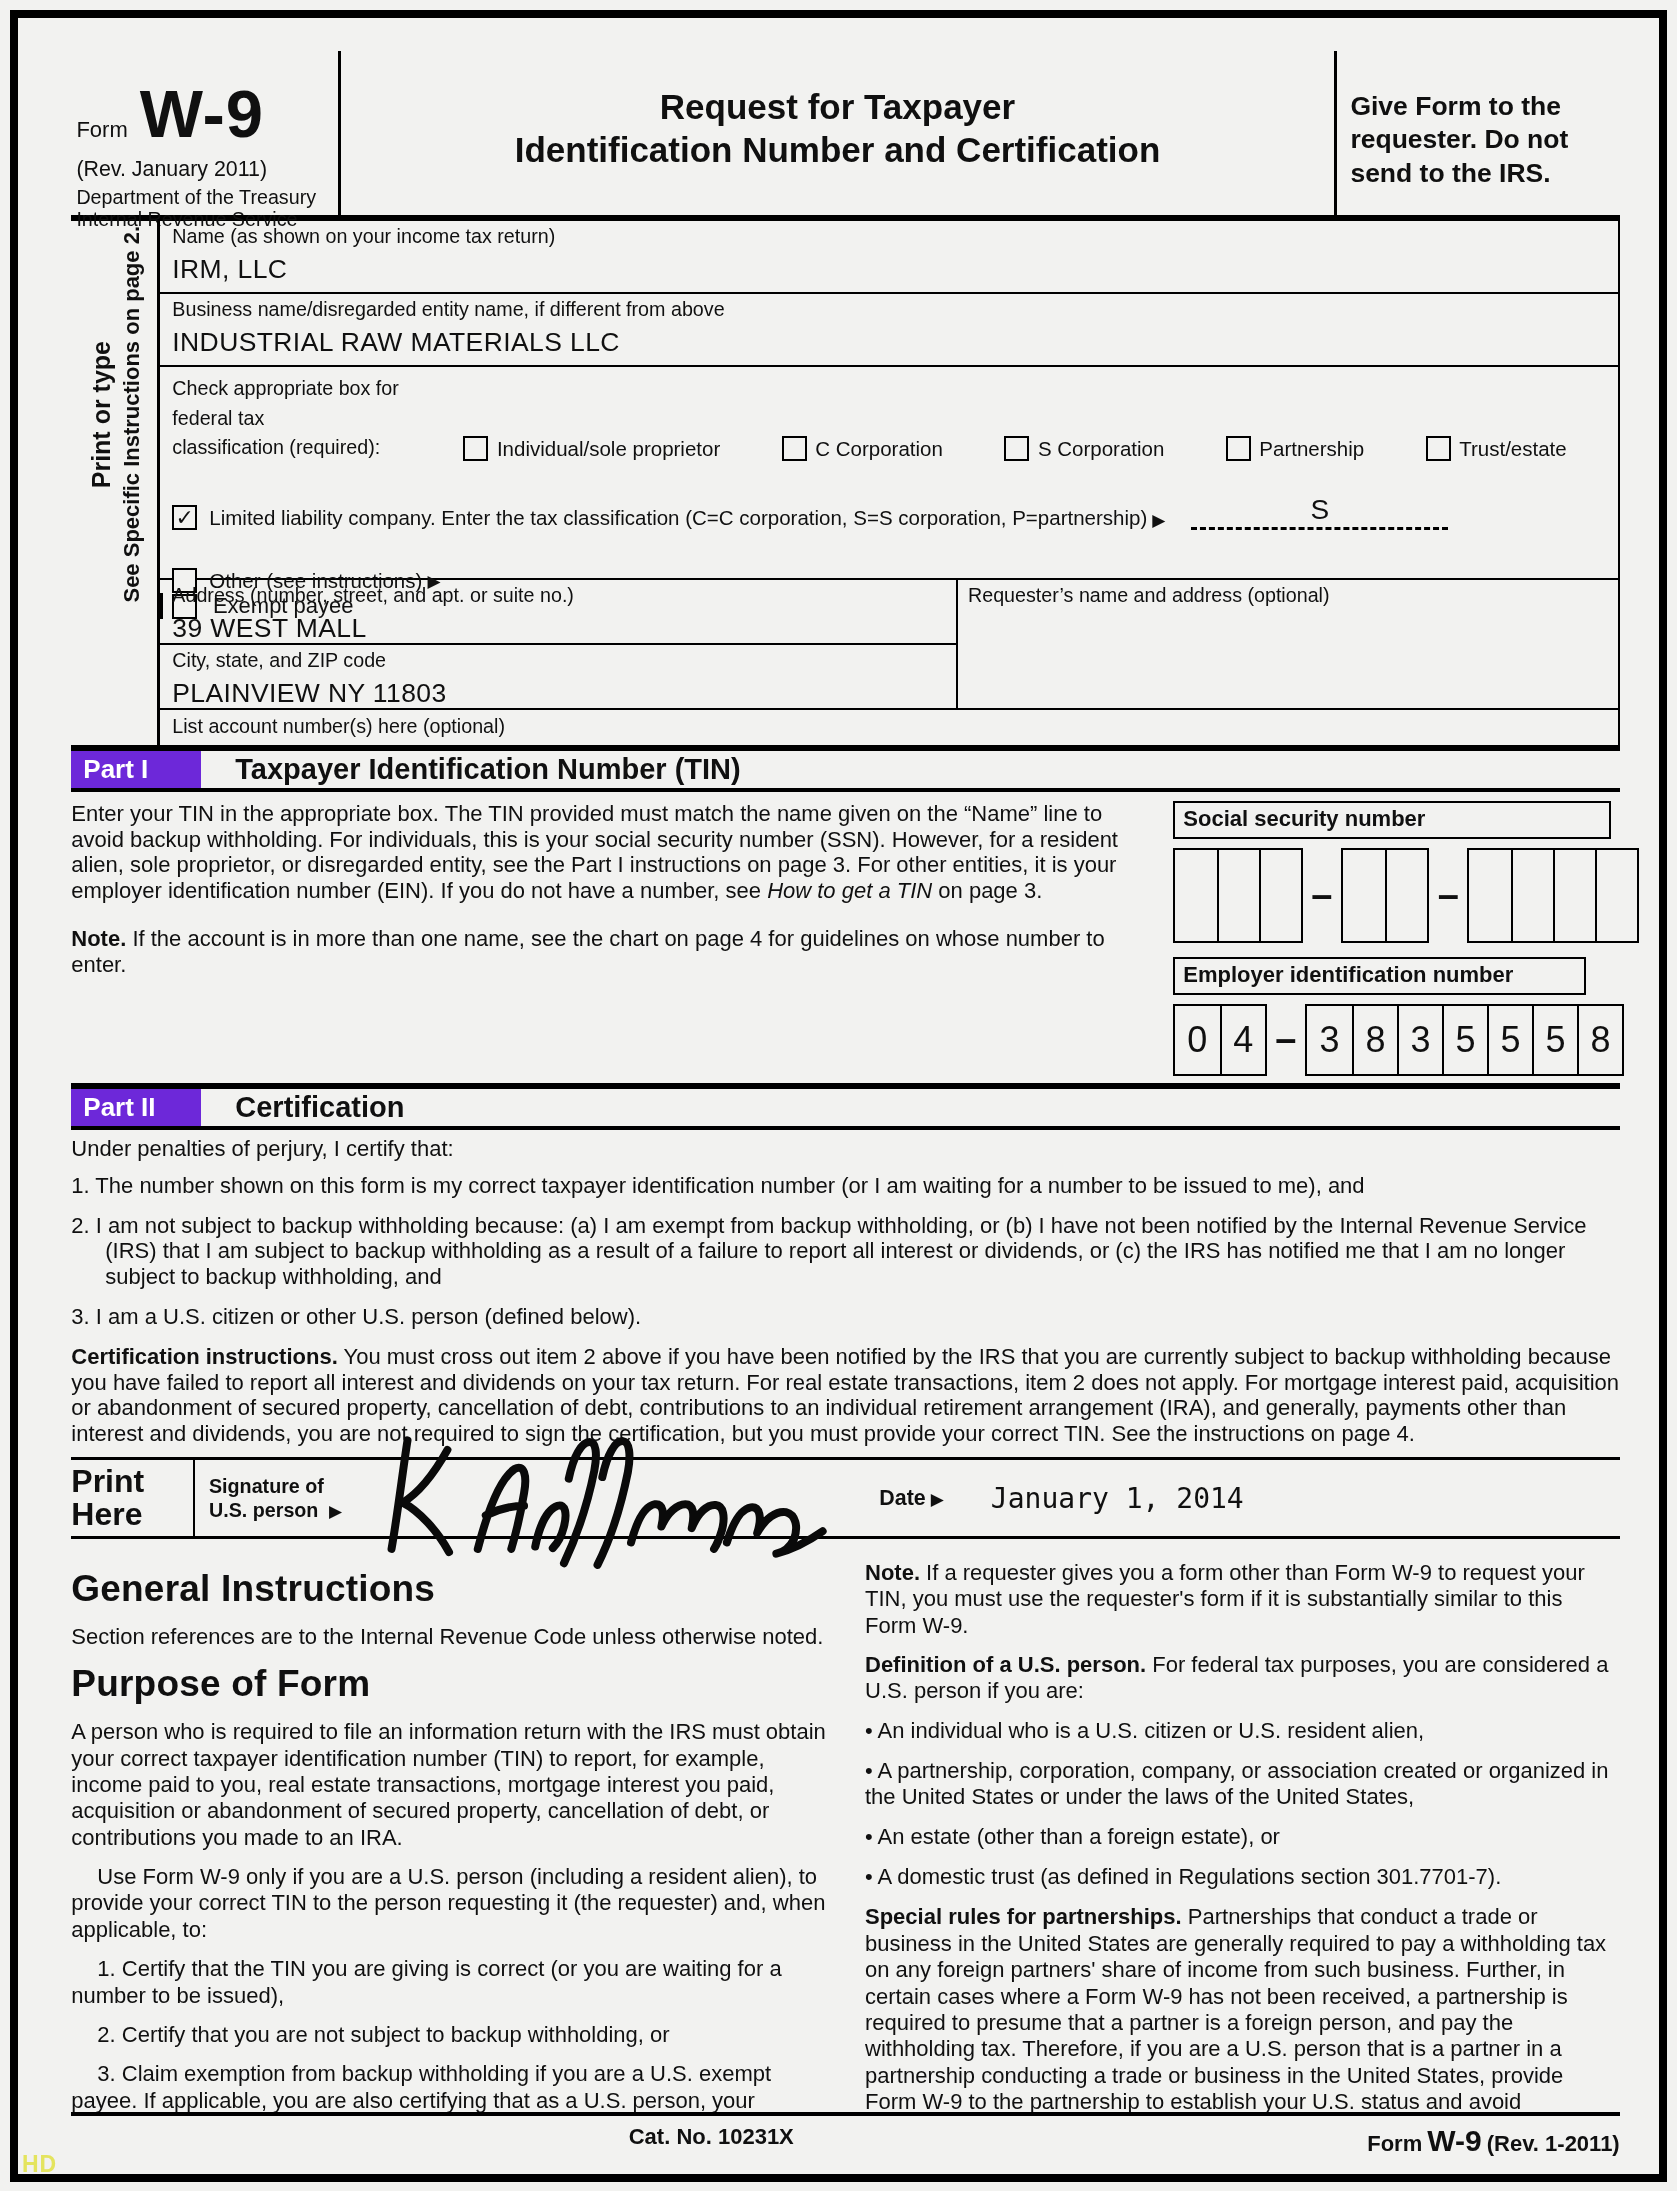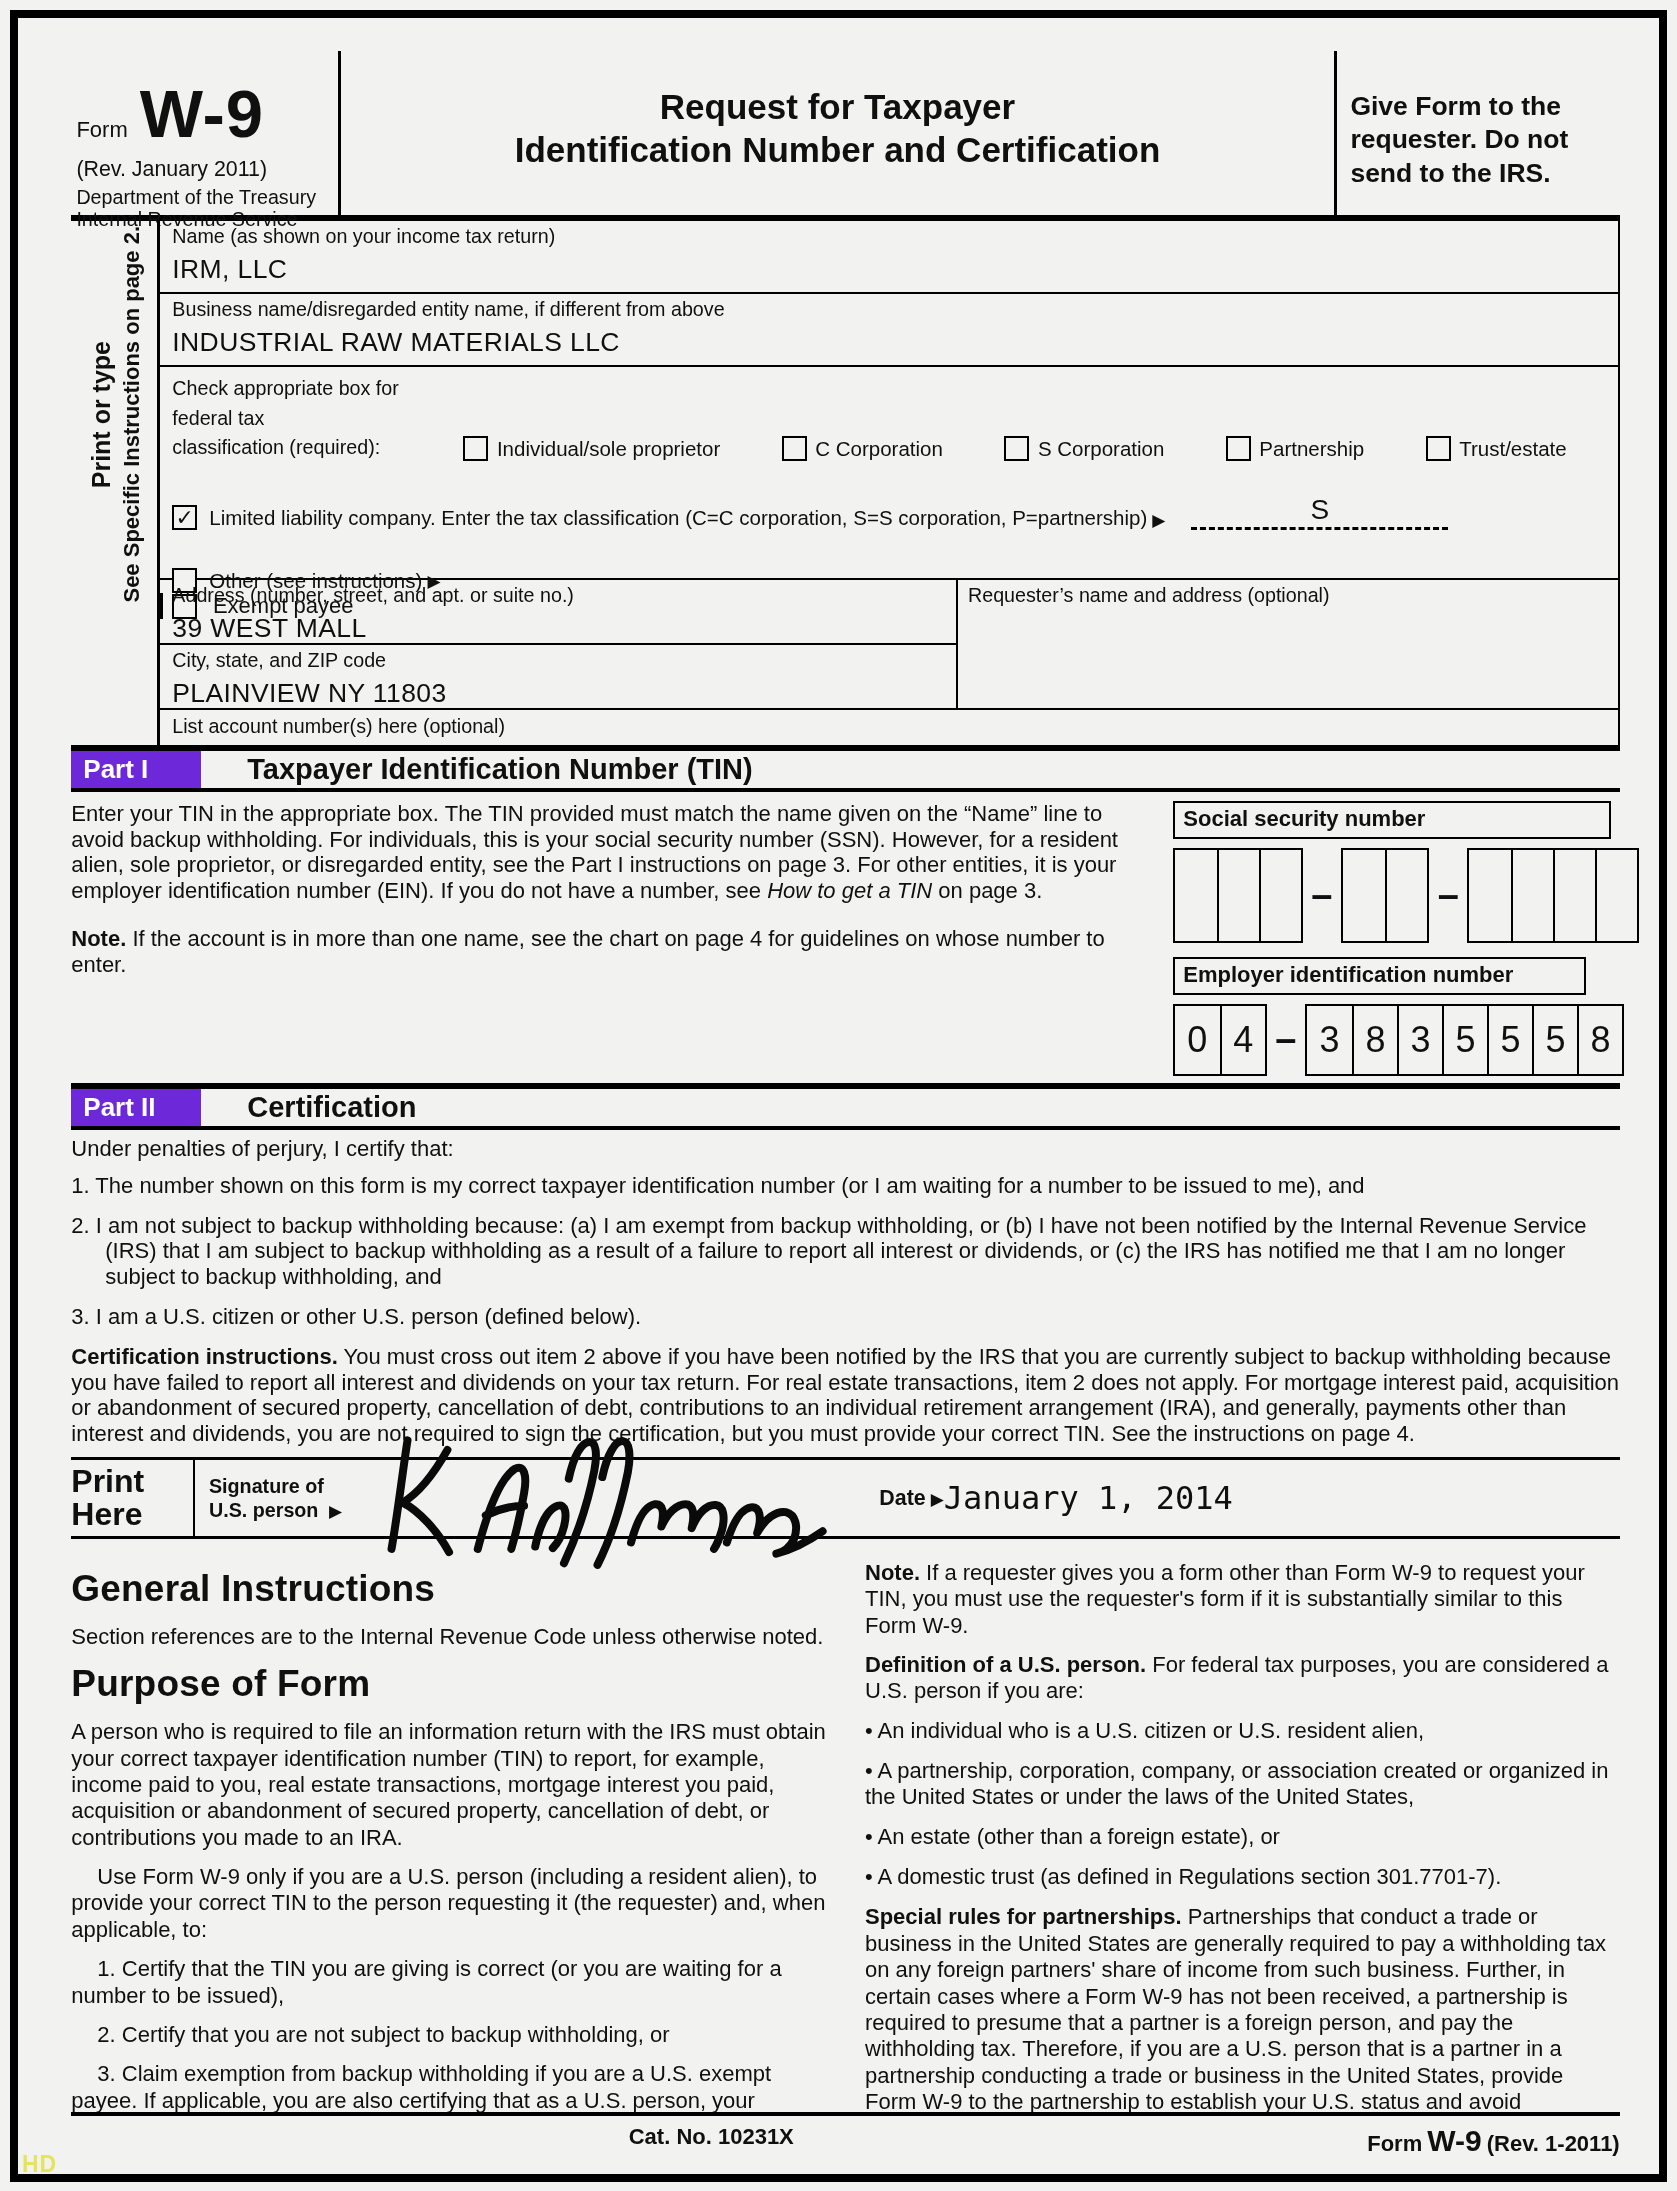--- a/index.html
+++ b/index.html
@@ -53,21 +53,21 @@
   .addr-left { flex:1; }
   .row-addr { height:65px; }
   .row-city { height:65px; border-bottom:none; }
   .row-addr { border-bottom:2.6px solid #000; }
   .req-cell { width:662px; border-left:2.6px solid #000; padding:3.4px 0 0 10.3px; }
   .row-account { height:62px; border-bottom:none; padding-top:5.1px; }
 
   
   .part-bar { border-top:6px solid #000; border-bottom:4.3px solid #000; height:47px; display:flex; align-items:stretch; }
   .part-tag { background:#6d28d9; color:#fff; font-weight:bold; font-size:26px; width:130px; display:flex; align-items:center; padding-left:12px; }
-  .part-title { font-size:29px; font-weight:bold; align-self:center; padding-left:46px; }
+  .part-title { font-size:29px; font-weight:bold; align-self:center; padding-left:34px; }
 
   
   .p1-body { display:flex; padding:8.6px 0 6.8px 0; }
   .p1-left { flex:1; padding-right:29px; }
   .bodytext { font-size:22px; line-height:1.17; }
   .bold { font-weight:bold; }
   .ital { font-style:italic; }
   .p1-note { margin-top:22px; }
   .p1-right { width:447px; }
   .tin-label-box { border:2.6px solid #000; font-size:22px; font-weight:bold; padding:3.4px 8.6px 5.1px 8.6px; }
@@ -88,21 +88,21 @@
   .certinstr { margin-top:1.7px; }
 
   
   .sign-row { border-top:3.4px solid #000; border-bottom:3.4px solid #000; height:82px; display:flex; align-items:center; position:relative; overflow:visible; }
   .sign-here { width:122px; font-size:32px; font-weight:bold; line-height:1.05; }
   .sign-div { align-self:stretch; border-left:2.6px solid #000; }
   .sig-of { width:171px; font-size:19.7px; font-weight:bold; line-height:1.25; padding-left:13.7px; }
   .sig-script { position:relative; width:479px; height:82px; }
   .sig-script svg { position:absolute; left:0; top:-33px; }
   .date-label { font-size:21.4px; font-weight:bold; margin-left:34px; white-space:nowrap; }
-  .date-value { font-family:"DejaVu Sans Mono", monospace; font-size:32px; margin-right:94px; white-space:nowrap; }
+  .date-value { font-family:"DejaVu Sans Mono", monospace; font-size:28px; margin-left:47px; margin-right:94px; white-space:nowrap; }
 
   
   .gi { display:flex; gap:39px; margin-top:20.5px; flex:1; overflow:hidden; }
   .gi-col { flex:1; }
   .gi h2 { font-size:37px; font-weight:bold; margin:8.6px 0 13.7px 0; letter-spacing:0.2px; }
   .gi p { font-size:22px; line-height:1.2; margin-bottom:13px; }
   .gi .indent { text-indent:26px; }
   .gi .bullet { margin-bottom:13.7px; }
 
   

